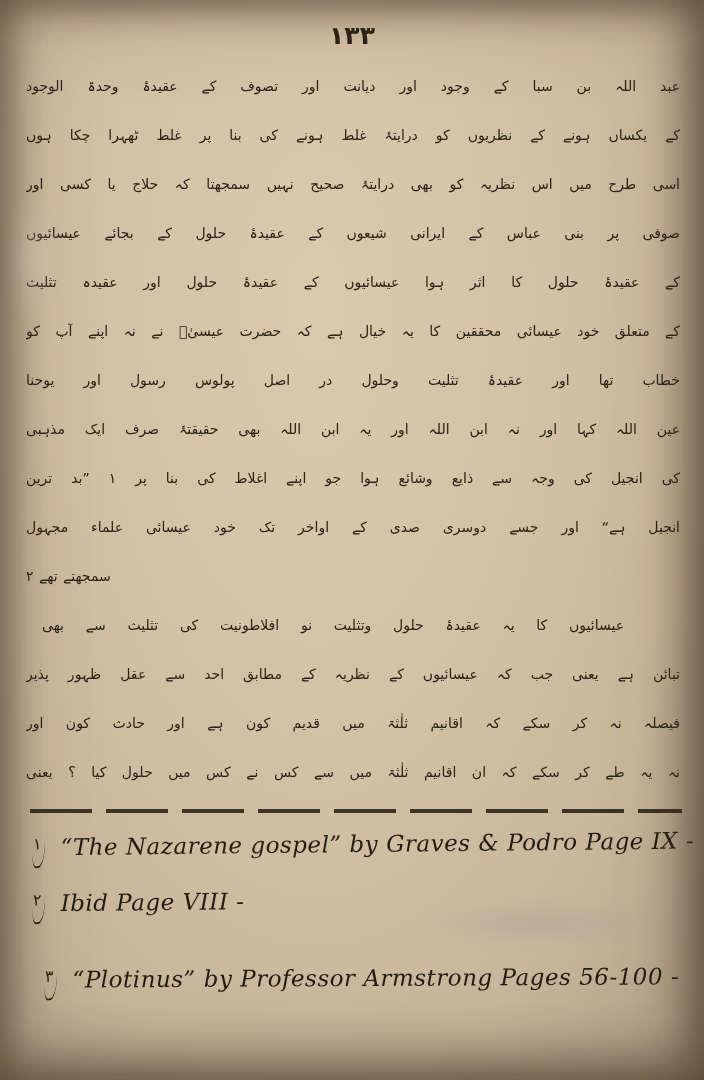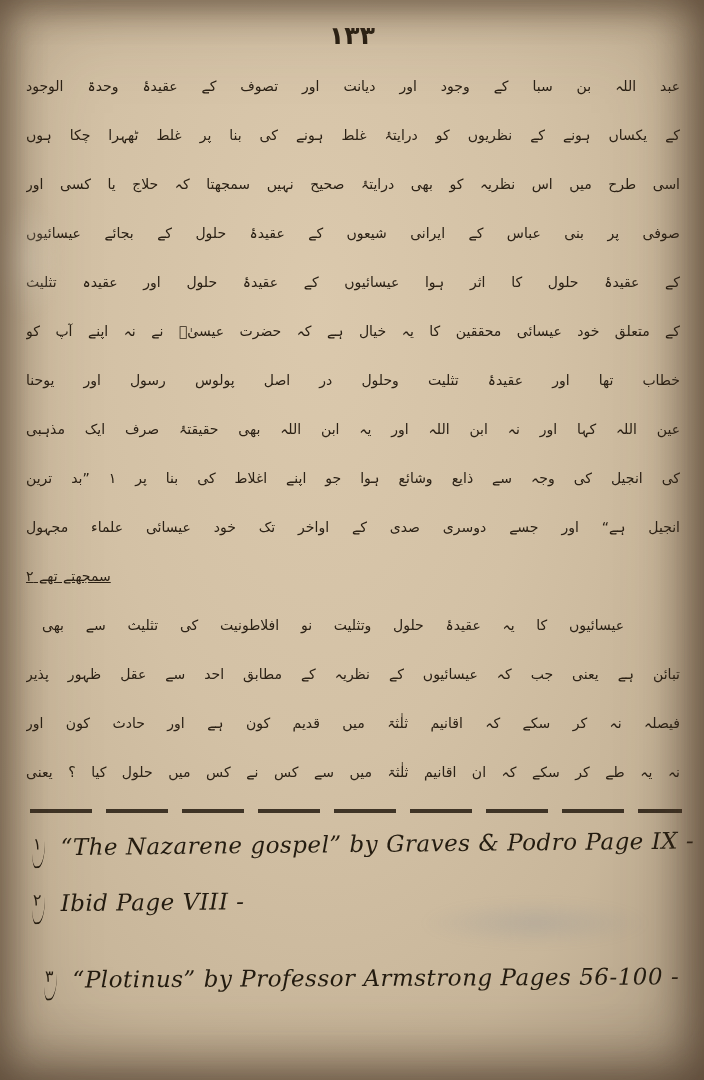--- a/index.html
+++ b/index.html
@@ -44,21 +44,21 @@
   .line{
     direction:rtl;
     unicode-bidi:plaintext;
     text-align:justify;
     text-align-last:justify;
     line-height:49px;
     max-height:49px;
     overflow:hidden;
     word-spacing:1px;
   }
-  .line.end-left{text-align:right;text-align-last:left;text-decoration:underline;}
+  .line.end-left{text-align:right;text-align-last:left;}
   .line.indent-first{padding-right:56px;margin-left:16px;}
   .footnote-sep{
     margin:12px 22px 0 30px;
     height:4px;
     background:repeating-linear-gradient(90deg,#2b2115 0 62px,transparent 62px 76px);
     opacity:.88;
   }
   .footnotes{
     margin:10px 18px 0 32px;
     color:#241c10;

